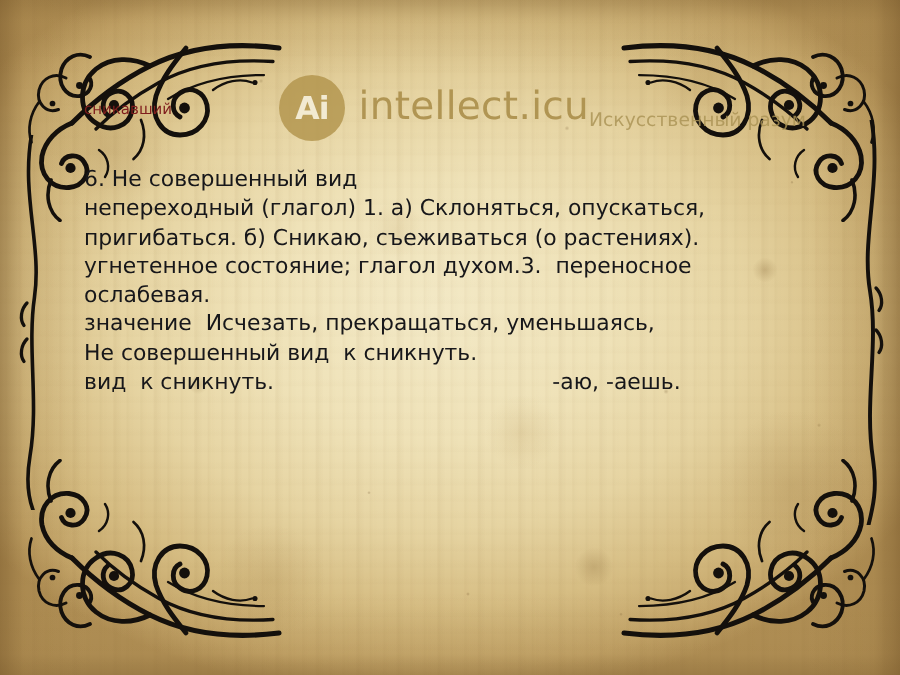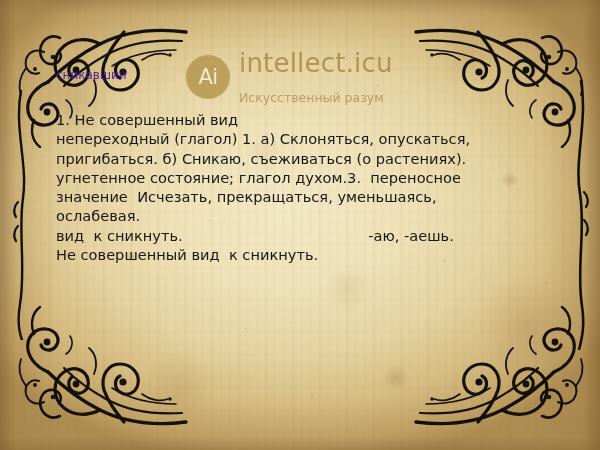--- a/index.html
+++ b/index.html
@@ -131,26 +131,26 @@
     border-radius: 50%;
     background: rgba(176,146,74,0.80);
     display: flex;
     align-items: center;
     justify-content: center;
     flex: 0 0 auto;
   }
   #wm-badge-text {
     font-family: "DejaVu Sans", sans-serif;
     font-size: 21px;
-    font-weight: 400;
+    font-weight: 700;
     color: #f2ead2;
     letter-spacing: -0.5px;
     line-height: 1;
   }
-  #wm-words { display: flex; flex-direction: column; line-height: 1; }
+  #wm-words { display: flex; flex-direction: row; line-height: 1; }
   #wm-title {
     font-family: "DejaVu Sans", sans-serif;
     font-size: 26px;
     color: rgba(168,140,72,0.88);
     letter-spacing: 0.2px;
     white-space: nowrap;
   }
   #wm-sub {
     font-family: "DejaVu Sans", sans-serif;
     font-size: 12.5px;
@@ -158,22 +158,22 @@
     margin-top: 16px;
     white-space: nowrap;
   }
 
   
   #headword {
     position: absolute;
     left: 56px;
     top: 68px;
     font-family: "DejaVu Sans", sans-serif;
-    font-size: 12px;
-    color: #4c1d95;
+    font-size: 10px;
+    color: #7f1d1d;
     white-space: nowrap;
   }
   #definition {
     position: absolute;
     left: 56px;
     top: 110px;
     width: 505px;
     font-family: "DejaVu Sans", sans-serif;
     font-size: 14.6px;
     line-height: 19.3px;
@@ -342,23 +342,23 @@
     </div>
     <div id="wm-words">
       <span id="wm-title">intellect.icu</span>
       <span id="wm-sub">Искусственный  разум</span>
     </div>
   </div>
 
   <div id="headword">сникавший</div>
 
   <div id="definition">
-    <span class="ln">1. Не совершенный вид</span>
+    <span class="ln">6. Не совершенный вид</span>
     <span class="ln">непереходный (глагол) 1. а) Склоняться, опускаться,</span>
     <span class="ln">пригибаться. б) Сникаю, съеживаться (о растениях).</span>
     <span class="ln">угнетенное состояние; глагол духом.3.  переносное</span>
+    <span class="ln">ослабевая.</span>
     <span class="ln">значение  Исчезать, прекращаться, уменьшаясь,</span>
-    <span class="ln">ослабевая.</span>
+    <span class="ln">Не совершенный вид  к сникнуть.</span>
     <span class="ln">вид  к сникнуть.                                        -аю, -аешь.</span>
-    <span class="ln">Не совершенный вид  к сникнуть.</span>
   </div>
 
 </div>
 
 </body></html>

